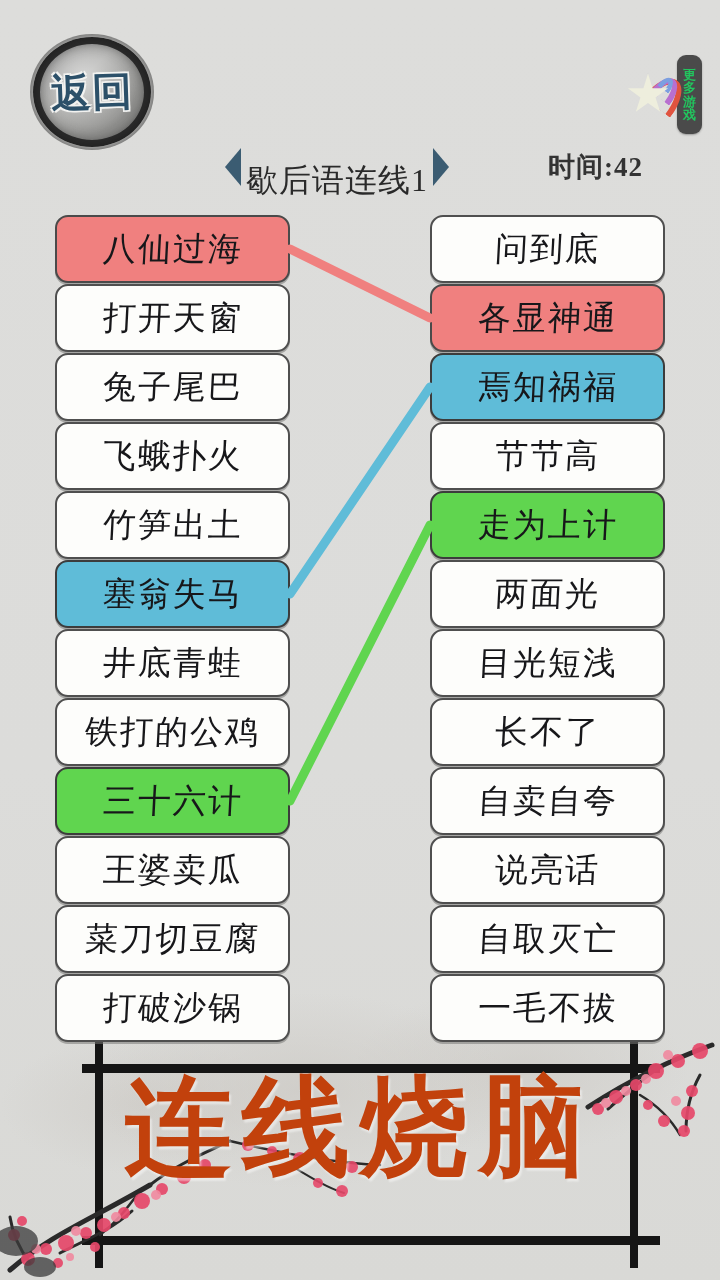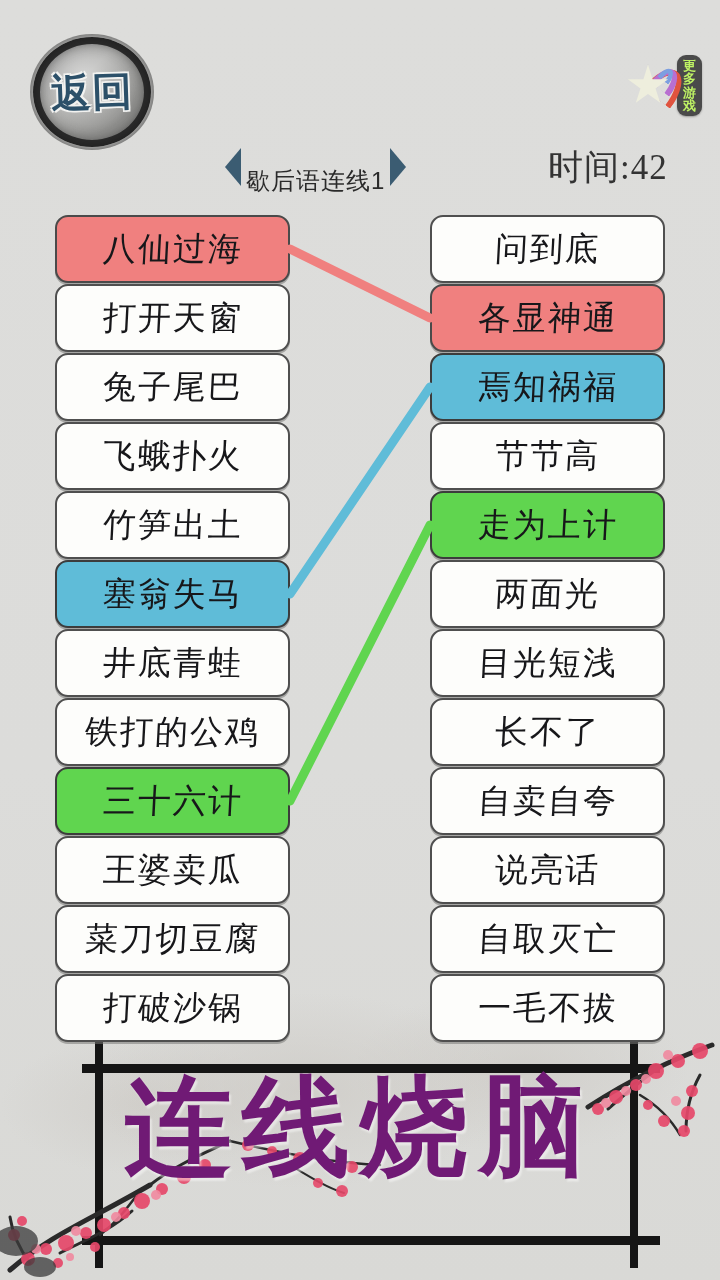--- a/index.html
+++ b/index.html
@@ -86,23 +86,23 @@
     gap: 4px;
   }
   .pill-btn {
     position: relative;
     display: flex;
     align-items: center;
     cursor: pointer;
   }
   .pill-btn .tag {
     background: #4a4a4a;
-    color: #bef264;
+    color: #22c55e;
     border-radius: 9px;
-    padding: 4px 3px;
+    padding: 13px 3px;
     font-size: 13px;
     line-height: 1.02;
     font-weight: 700;
     width: 25px;
     text-align: center;
     word-break: break-all;
     margin-left: -10px;
     box-shadow: 0 1px 2px rgba(0,0,0,0.3);
   }
   .icon-knob { position: relative; width: 62px; height: 58px; z-index: 2; }
@@ -157,34 +157,35 @@
     gap: 5px;
   }
   .chev {
     width: 0; height: 0;
     border-top: 19px solid transparent;
     border-bottom: 19px solid transparent;
   }
   .chev-l { border-right: 16px solid #3b5c72; }
   .chev-r { border-left: 16px solid #3b5c72; }
   #level-title .label {
-    font-size: 24px;
+    font-size: 32px;
     color: #2a2a2a;
     letter-spacing: 1px;
     white-space: nowrap;
-    font-family: Liberation Sans, sans-serif;
+    font-family: Liberation Serif, serif;
     margin-top: 27px;
   }
   #timer {
     position: absolute;
     left: 548px;
-    font-size: 35px;
+    font-size: 27px;
     color: #333;
     white-space: nowrap;
     letter-spacing: 1px;
+    font-weight: bold;
   }
 
   
   #board {
     position: absolute;
     top: 0; left: 0;
     width: 720px; height: 1280px;
     z-index: 4;
   }
   #links {
@@ -244,21 +245,21 @@
   .fl-left   { left: 13px; top: -18px; width: 8px;   height: 226px; }
   .fl-right  { left: 548px;top: -18px; width: 8px;   height: 226px; }
 
   #banner-text {
     position: absolute;
     left: 0; top: 1055px;
     width: 720px;
     text-align: center;
     font-size: 108px;
     font-weight: 700;
-    color: #701a75;
+    color: #c2410c;
     letter-spacing: 10px;
     z-index: 4;
     line-height: 1.35;
     text-shadow: 2px 3px 2px rgba(255,255,255,0.45);
     font-family: "Liberation Serif", "DejaVu Serif", serif;
   }
 
   
   .blossom-layer { position: absolute; inset: 0; z-index: 5; pointer-events: none; }
 

